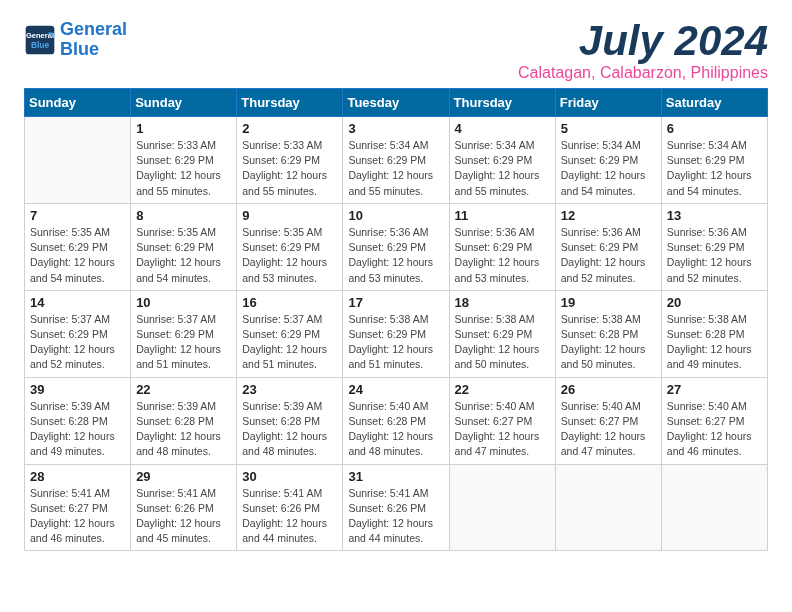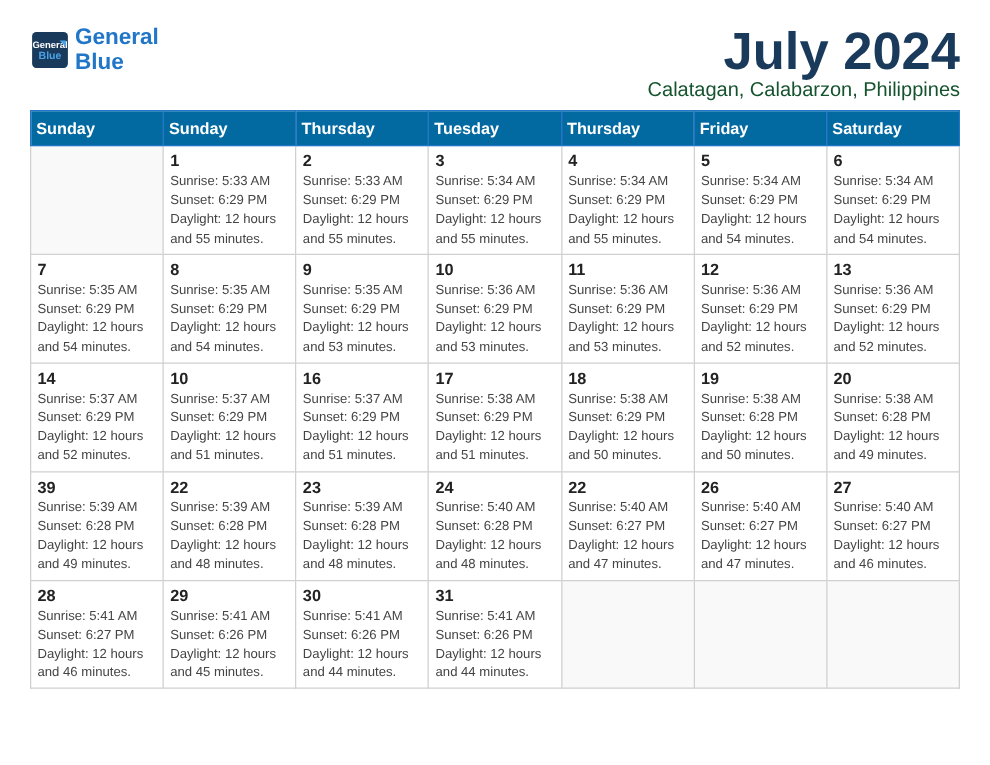--- a/index.html
+++ b/index.html
@@ -35,24 +35,25 @@
       height: 32px;
     }
     .title-area {
       text-align: right;
     }
     .month-title {
       font-size: 42px;
       font-weight: bold;
       color: #1a3a5c;
       line-height: 1;
+      font-style: italic;
     }
     .location-title {
       font-size: 16px;
-      color: #14532d;
+      color: #ec4899;
       margin-top: 2px;
     }
     table {
       width: 100%;
       border-collapse: collapse;
       table-layout: fixed;
     }
     th {
       background: #0369a1;
       color: #fff;

